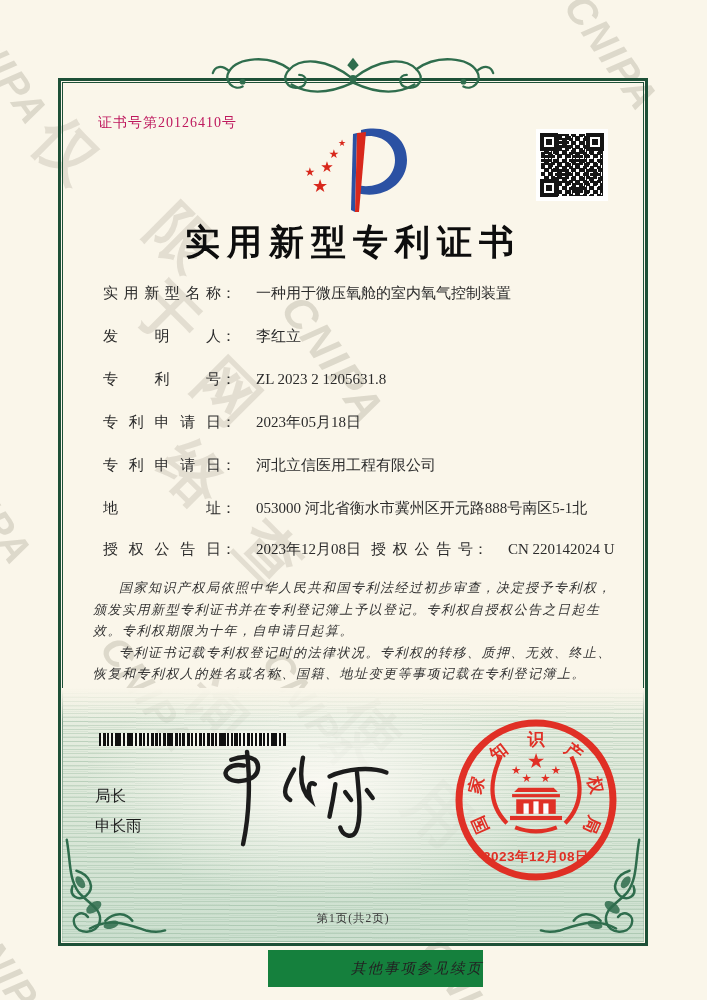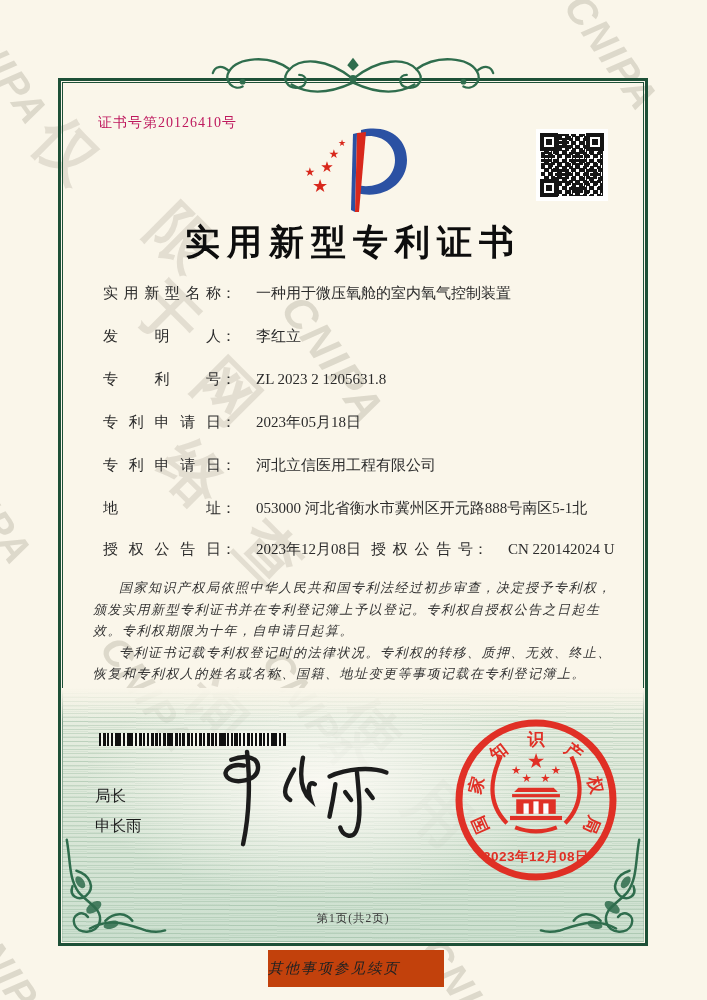--- a/index.html
+++ b/index.html
@@ -121,22 +121,22 @@
   .seal-date {
     position:absolute; left:0; top:132px; width:100%; text-align:center;
     font-size:13.5px; font-weight:bold; color:#e1251b; letter-spacing:0.5px;
     font-family:"Liberation Sans","DejaVu Sans",sans-serif;
   }
   .page-indicator {
     position:absolute; left:128px; top:911px; width:450px; z-index:2;
     text-align:center; font-size:11.5px; color:#3a3a3a; letter-spacing:1px;
   }
   .footer-box {
-    position:absolute; left:268px; top:950px; width:176px; height:37px; z-index:2;
-    background:#c2410c; text-align:left; line-height:37px;
+    position:absolute; left:268px; top:950px; width:215px; height:37px; z-index:2;
+    background:#15803d; text-align:right; line-height:37px;
     font-size:14.5px; font-style:italic; color:#222; letter-spacing:2px;
   }
 </style>
 </head>
 <body>
 
 <div>
   <span class="wm" style="left:-18px; top:0px;">CNIPA</span>
   <span class="wm" style="left:592px; top:-14px;">CNIPA</span>
   <span class="wm" style="left:312px; top:286px; font-size:44px;">CNIPA</span>

